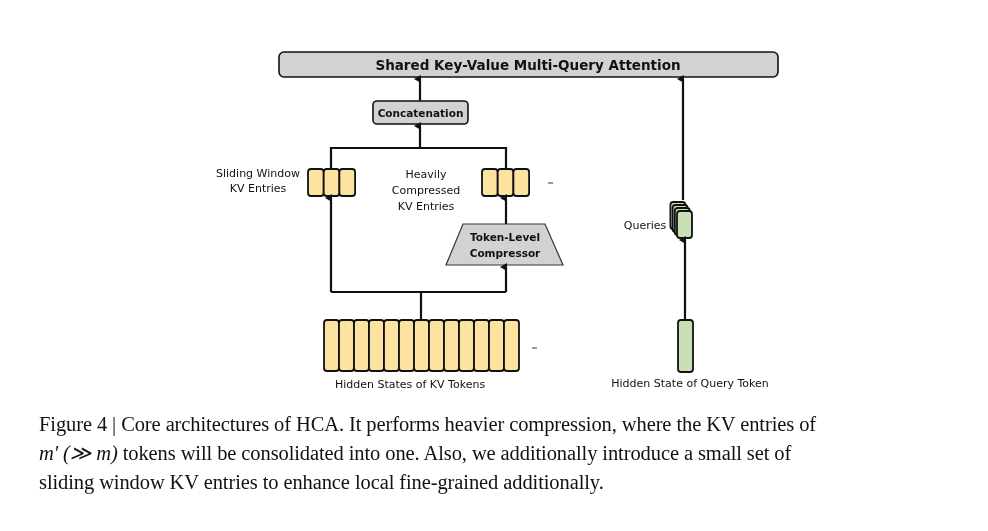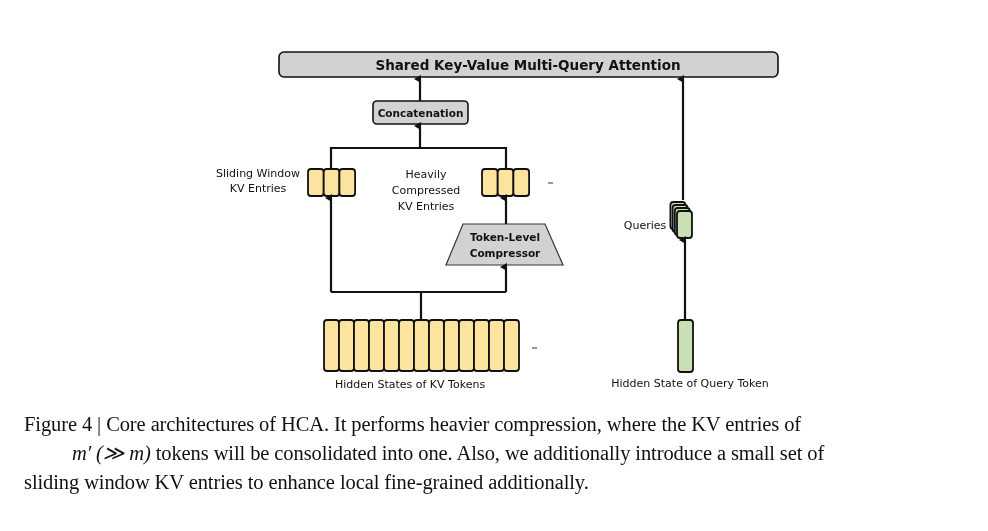--- a/index.html
+++ b/index.html
@@ -1,25 +1,25 @@
 <!DOCTYPE html>
 <html><head>
 <meta charset="utf-8">
 <style>
   html, body { margin: 0; padding: 0; background: #ffffff; }
   body { width: 988px; height: 531px; position: relative; overflow: hidden; }
   #diagram { position: absolute; left: 0; top: 0; }
   .lbl { font-family: "DejaVu Sans", sans-serif; fill: #111; }
   .bold { font-weight: bold; }
   .caption {
-    position: absolute; left: 24px; top: 410px; width: 950px;
+    position: absolute; left: 39px; top: 410px; width: 950px;
     font-family: "Liberation Serif", serif; font-size: 20.5px; line-height: 29px;
     color: #111; letter-spacing: -0.1px;
   }
-  .caption i { font-style: italic; margin-left: 48px; }
+  .caption i { font-style: italic; }
 </style>
 </head>
 <body>
 
 <svg id="diagram" width="988" height="405">
   <defs>
     <marker id="arrow" markerWidth="8" markerHeight="8" refX="4" refY="6" orient="auto" markerUnits="userSpaceOnUse">
       <path d="M0,7 L4,0 L8,7 Z" fill="#111"></path>
     </marker>
   </defs>

